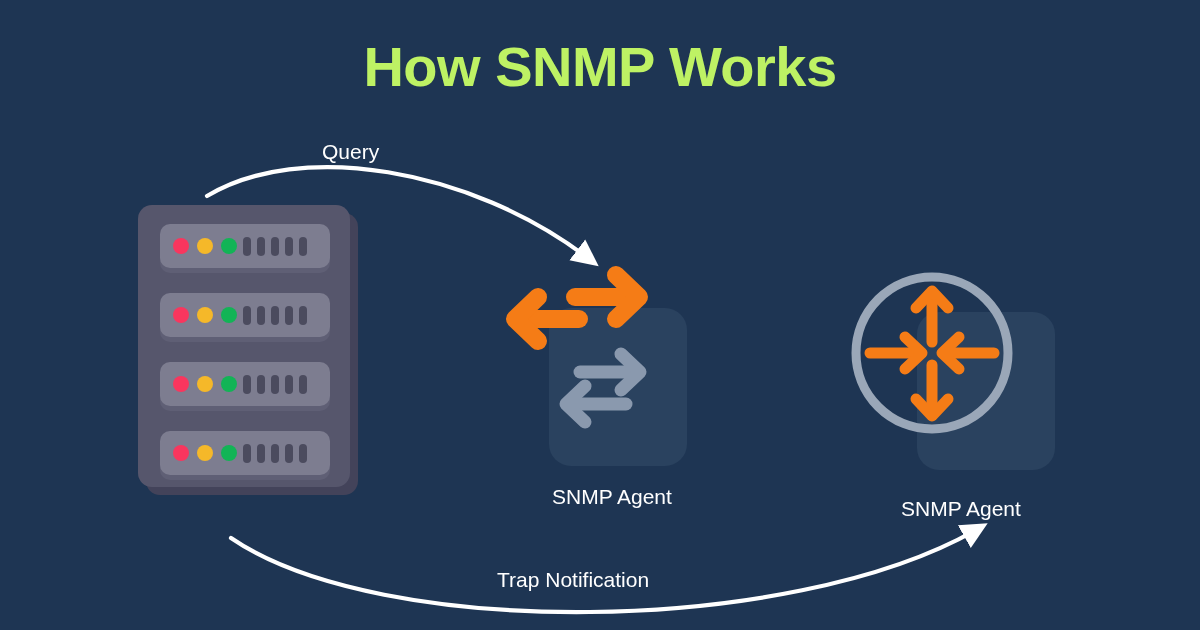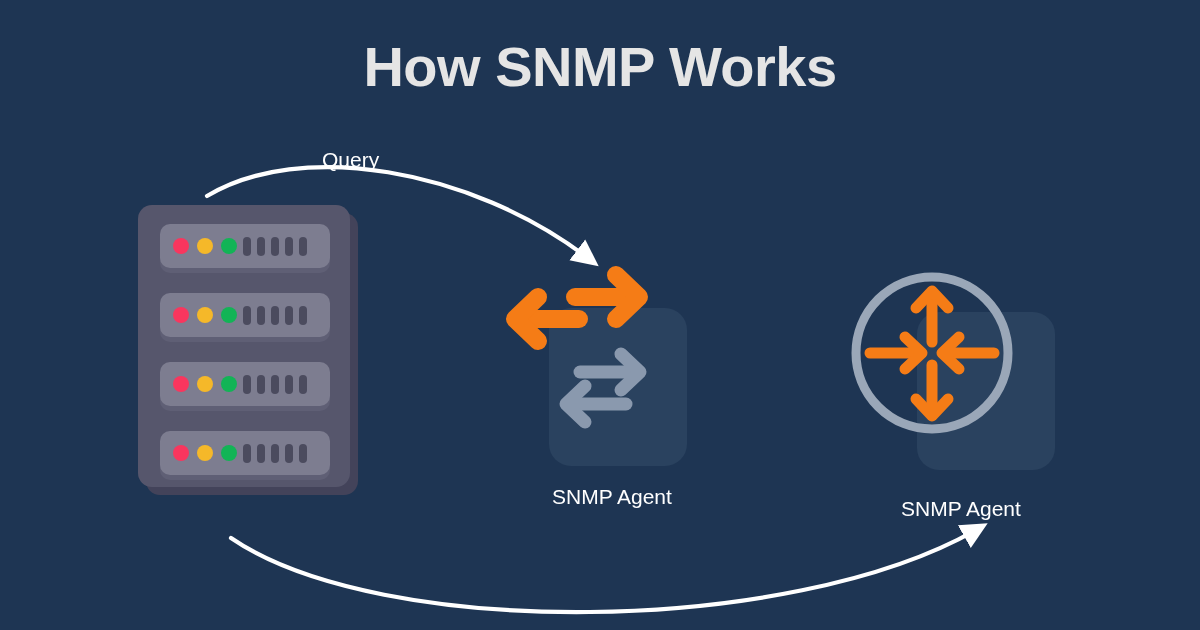--- a/index.html
+++ b/index.html
@@ -27,40 +27,40 @@
 
   
   .title {
     position: absolute;
     left: 0;
     top: 36px;
     width: 1200px;
     text-align: center;
     font-size: 56px;
     font-weight: bold;
-    color: #e5e5e5;
+    color: #bef264;
     letter-spacing: -0.5px;
     line-height: 1.1;
   }
 
   
   .flow-label {
     position: absolute;
     color: #ffffff;
     font-size: 21px;
     white-space: nowrap;
   }
   .node-label {
     position: absolute;
     color: #ffffff;
     font-size: 21px;
     white-space: nowrap;
     text-align: center;
   }
-  #label-query      { left: 322px; top: 148px; }
+  #label-query      { left: 322px; top: 140px; }
   #label-trap       { left: 497px; top: 568px; }
   #label-manager    { left: 163px; top: 513px; }
   #label-agent-mid  { left: 552px; top: 485px; }
   #label-agent-right{ left: 901px; top: 497px; }
 
   
   .rack {
     position: absolute;
     left: 138px;
     top: 205px;
@@ -269,19 +269,20 @@
         <g>
           <path d="M 149 87 L 98 87"></path>
           <path d="M 114 71 L 97 87 L 114 103"></path>
         </g>
       </g>
     </svg>
   </div>
 
   <div class="flow-label" id="label-query">Query</div>
 
+  <div class="flow-label" id="label-trap">Trap Notification</div>
 
 
   <div class="node-label" id="label-agent-mid">SNMP Agent</div>
 
   <div class="node-label" id="label-agent-right">SNMP Agent</div>
 
 </div>
 
 </body></html>

